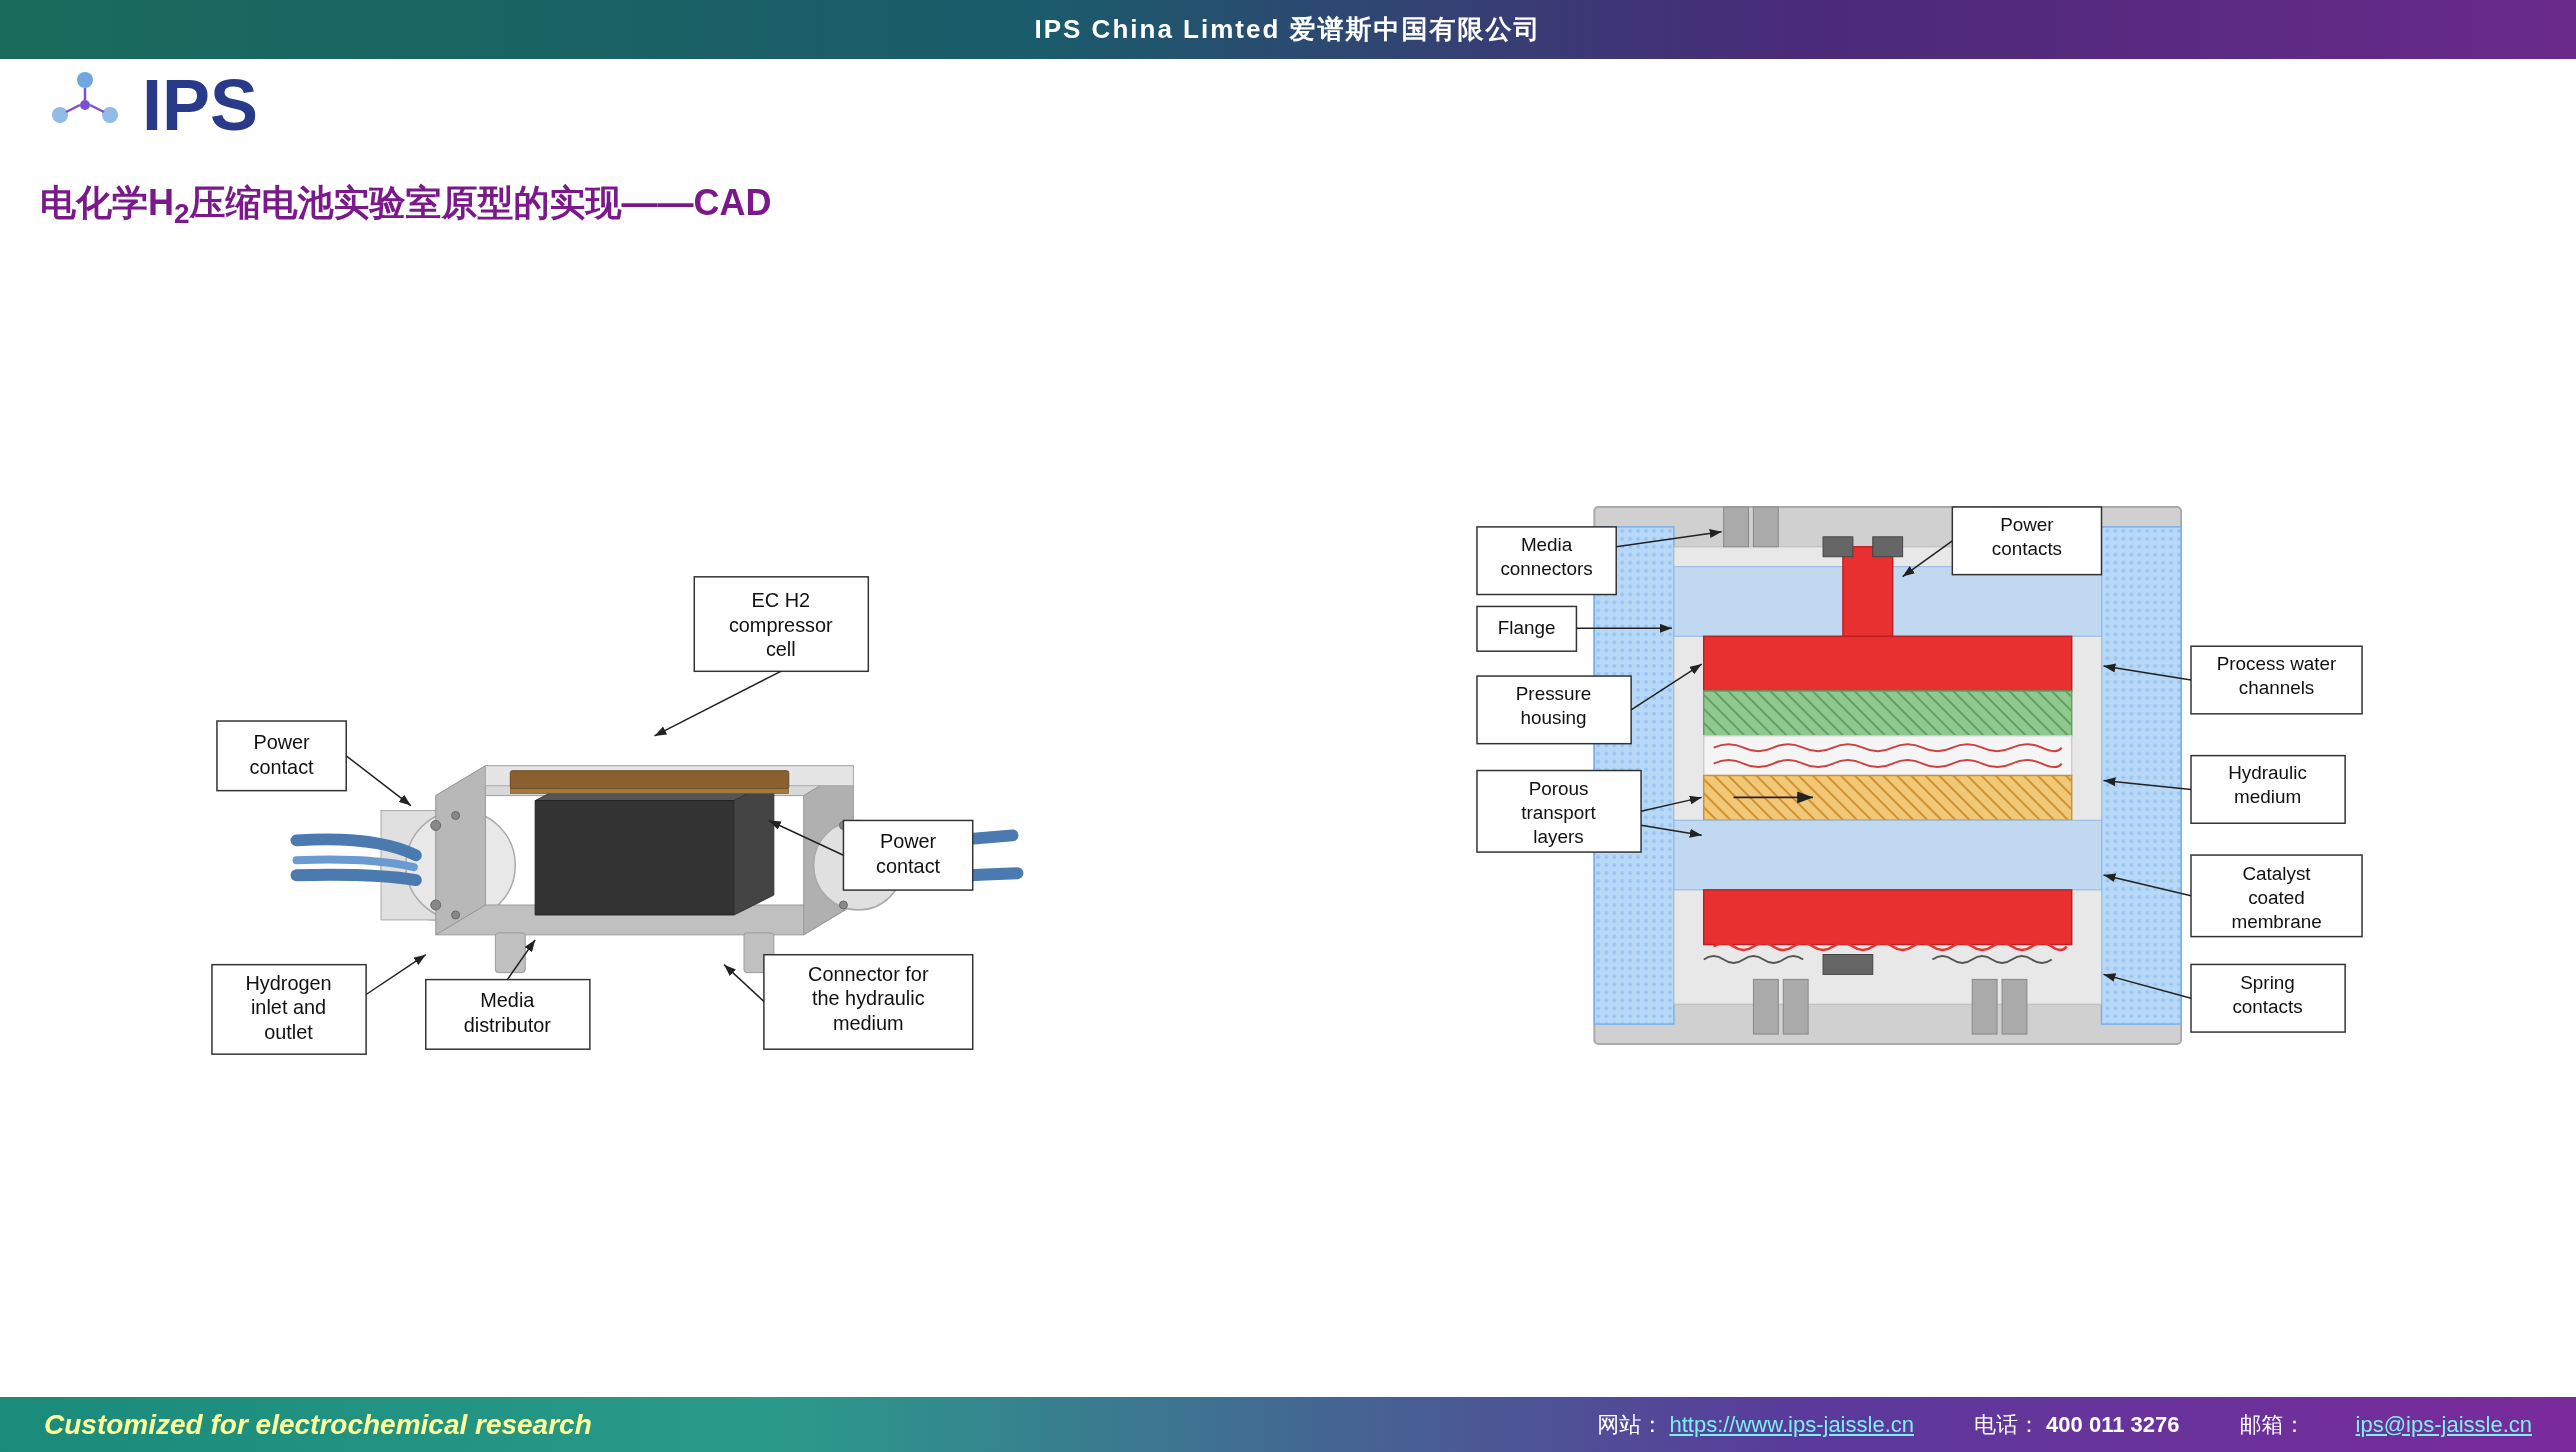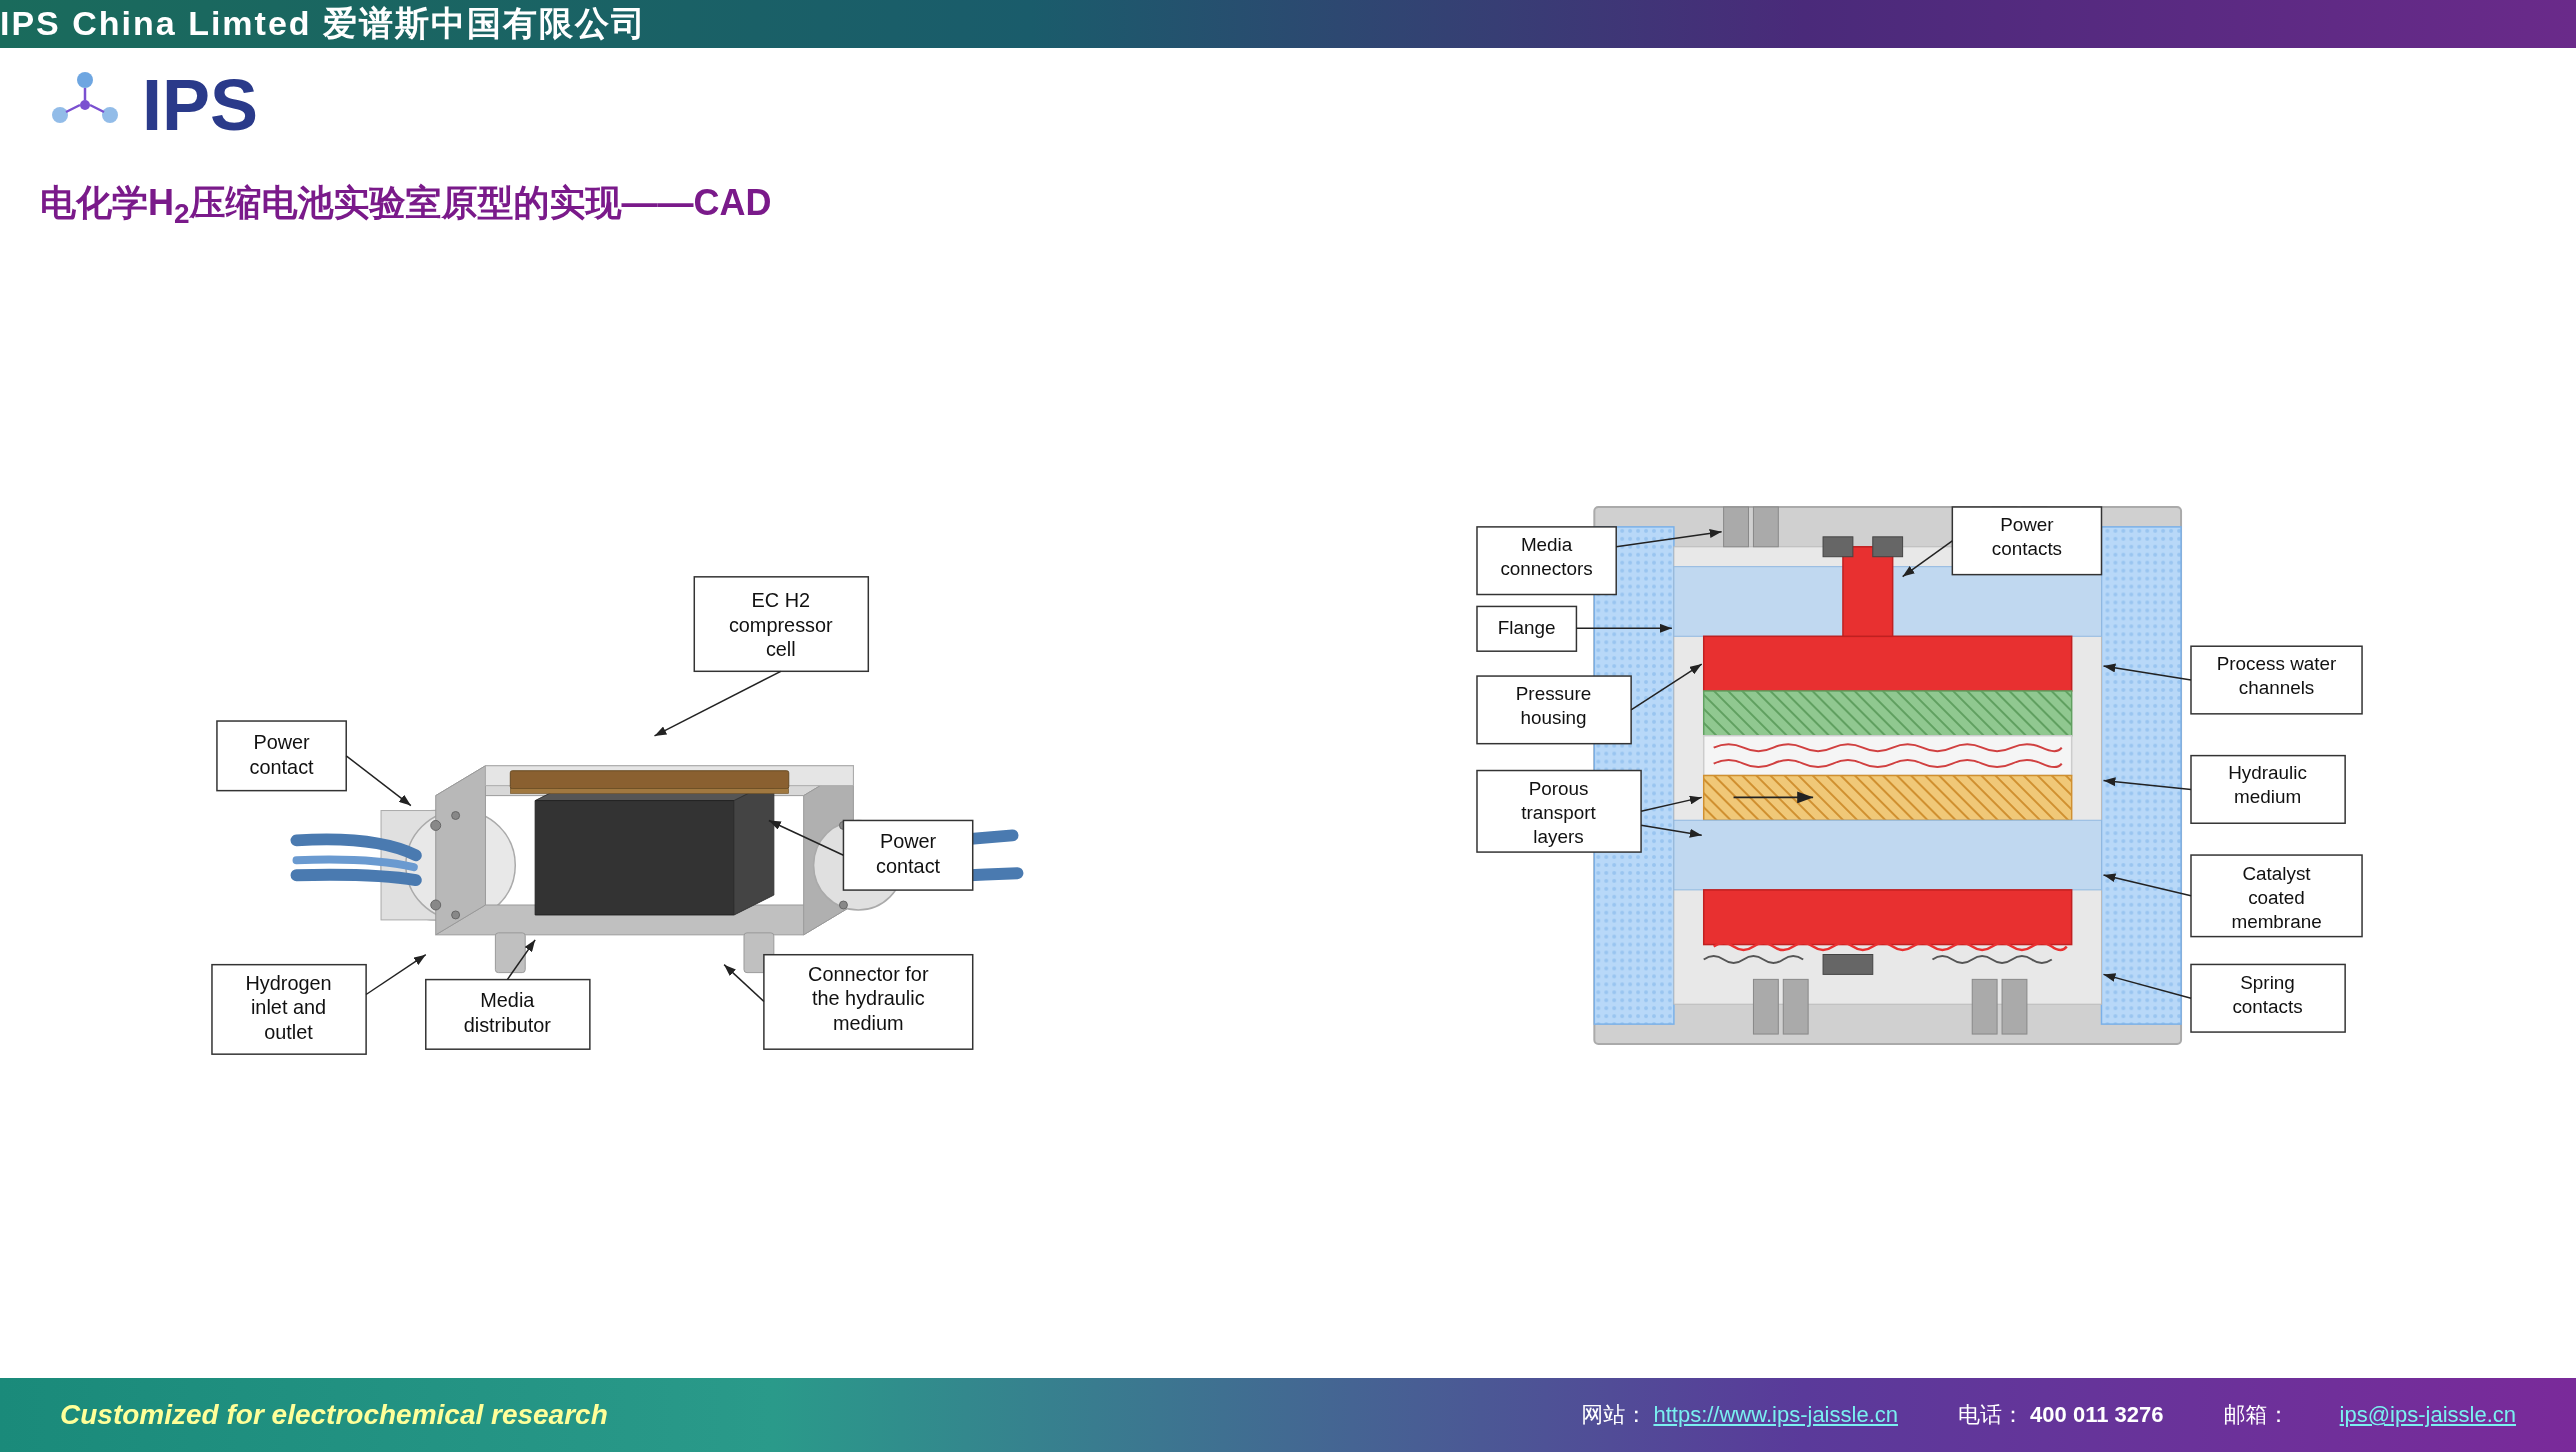--- a/index.html
+++ b/index.html
@@ -8,27 +8,27 @@
       height: 1452px;
       background: #ffffff;
       font-family: Arial, sans-serif;
       overflow: hidden;
       position: relative;
     }
 
     
     #top-bar {
       width: 100%;
-      height: 48px;
+      height: 59px;
       background: linear-gradient(90deg, #1a6b5c 0%, #1a5c6b 40%, #4a2a7a 70%, #6a2a8a 100%);
       display: flex;
       align-items: center;
-      justify-content: flex-start;
+      justify-content: center;
       color: white;
-      font-size: 34px;
+      font-size: 26px;
       font-weight: bold;
       letter-spacing: 2px;
     }
 
     
     #logo-area {
       position: absolute;
       top: 60px;
       left: 40px;
       display: flex;
@@ -98,25 +98,25 @@
       align-items: center;
       justify-content: center;
     }
 
     
     #footer {
       position: absolute;
       bottom: 0;
       left: 0;
       right: 0;
-      height: 74px;
+      height: 55px;
       background: linear-gradient(90deg, #1a8a7a 0%, #2a9a8a 30%, #5a3a9a 70%, #7a2a9a 100%);
       display: flex;
       align-items: center;
-      padding: 0 60px;
+      padding: 0 44px;
       color: white;
     }
 
     #footer .footer-left {
       font-style: italic;
       font-size: 28px;
       font-weight: bold;
       color: #ffff99;
       flex: 1;
     }

